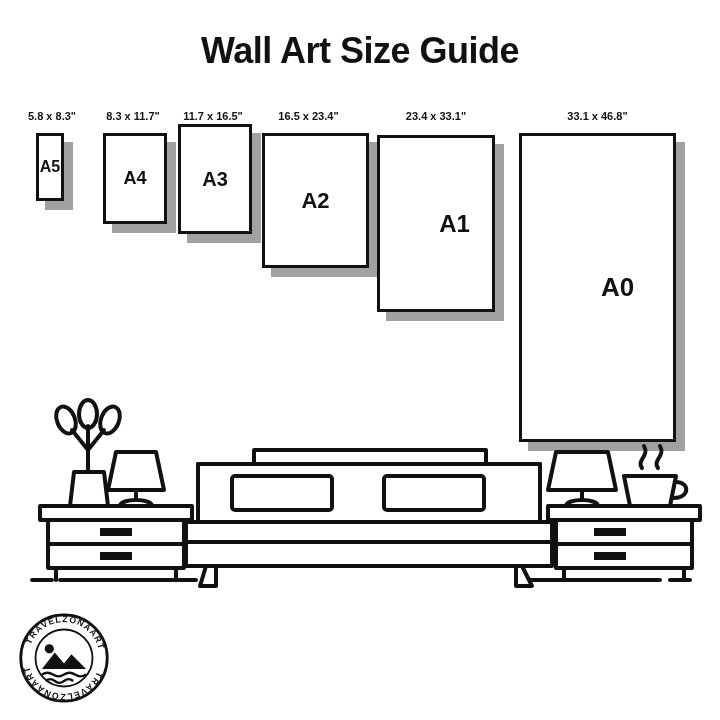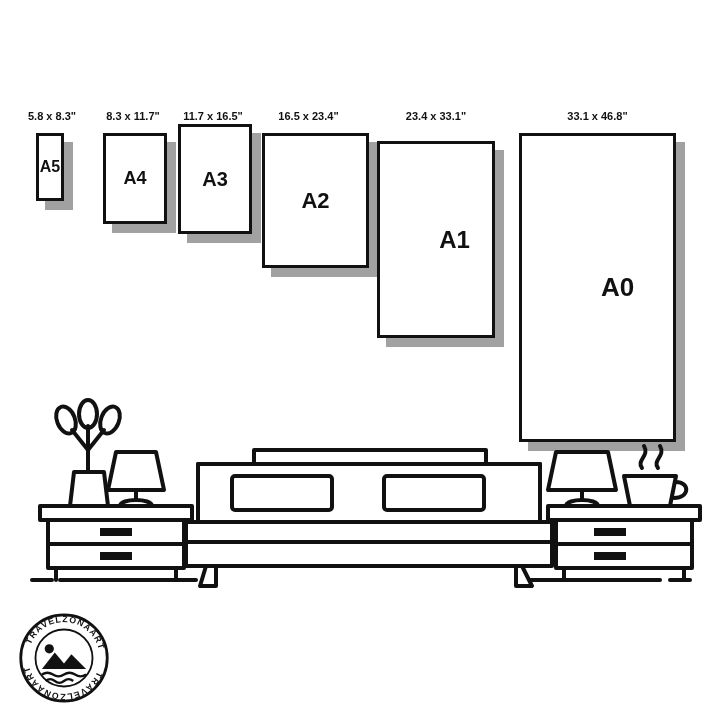--- a/index.html
+++ b/index.html
@@ -96,20 +96,21 @@
     font-weight: bold;
     color: #111111;
     letter-spacing: 0px;
   }
 </style>
 </head>
 <body>
 
 <div id="stage">
 
+  <div class="title">Wall Art Size Guide</div>
 
   <div class="frames">
 
     <div class="frame-group" style="left:36px; top:110px; width:48px;">
       <div class="frame-dim" style="top:0px; width:48px; left:-8px;">5.8 x 8.3"</div>
       <div class="frame-box" style="top:23px; width:28px; height:68px;">
         <span class="frame-label" style="font-size:16px;">A5</span>
       </div>
     </div>
 
@@ -129,21 +130,21 @@
 
     <div class="frame-group" style="left:262px; top:110px; width:93px;">
       <div class="frame-dim" style="top:0px; width:93px; left:0px;">16.5 x 23.4"</div>
       <div class="frame-box" style="top:23px; width:107px; height:135px;">
         <span class="frame-label" style="font-size:22px;">A2</span>
       </div>
     </div>
 
     <div class="frame-group" style="left:377px; top:110px; width:118px;">
       <div class="frame-dim" style="top:0px; width:118px; left:0px;">23.4 x 33.1"</div>
-      <div class="frame-box" style="top:31px; width:118px; height:197px;padding-left:37px;">
+      <div class="frame-box" style="top:25px; width:118px; height:177px;padding-left:37px;">
         <span class="frame-label" style="font-size:24px;">A1</span>
       </div>
     </div>
 
     <div class="frame-group" style="left:519px; top:110px; width:157px;">
       <div class="frame-dim" style="top:0px; width:157px; left:0px;">33.1 x 46.8"</div>
       <div class="frame-box" style="top:23px; width:157px; height:309px;padding-left:40px;">
         <span class="frame-label" style="font-size:26px;">A0</span>
       </div>
     </div>

